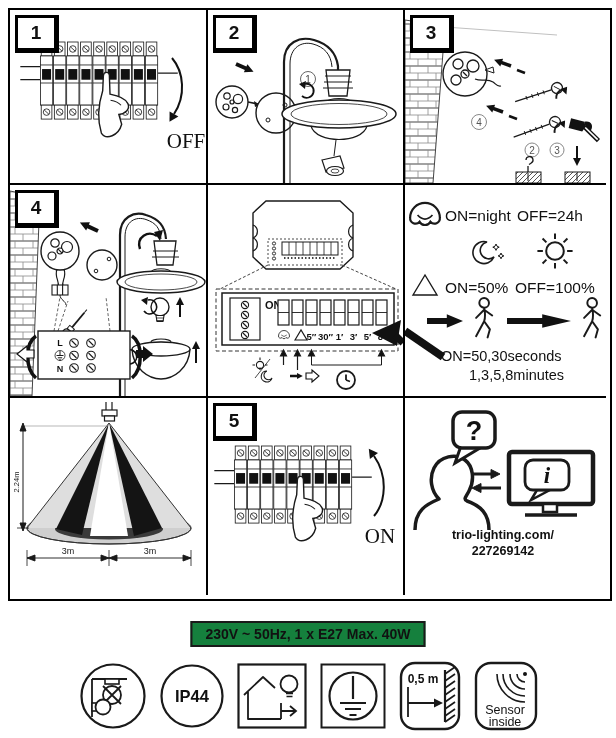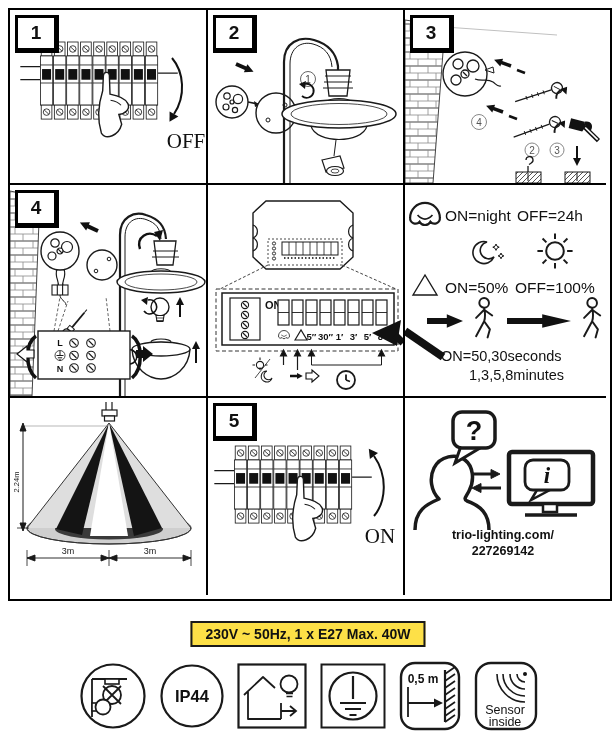--- a/index.html
+++ b/index.html
@@ -12,21 +12,21 @@
   .cell{position:relative;border-right:2px solid #000;border-bottom:2px solid #000;box-sizing:border-box;background:#fff;}
   .cell.lc{border-right:none}
   .cell.lr{border-bottom:none}
   svg.panel{position:absolute;left:0;top:0;width:100%;height:100%;display:block}
   .stepnum{position:absolute;top:5px;left:5px;width:36px;height:30px;background:#fff;
            border:3px solid #000;border-right-width:5px;border-bottom-width:5px;
            display:flex;align-items:center;justify-content:center;
            font:bold 19px "Liberation Sans",sans-serif;z-index:3;}
   .specbox{position:absolute;top:621px;left:50%;transform:translateX(-50%);
            border:2px solid #1a1a1a;padding:3px 13px;font-weight:bold;font-size:14px;
-           white-space:nowrap;background:#fde047;text-align:center;}
+           white-space:nowrap;background:#15803d;text-align:center;}
   .iconrow{position:absolute;top:661px;left:0;width:616px;display:flex;
            justify-content:center;align-items:center;gap:13px;}
   .iconrow svg{display:block}
   text{font-family:"Liberation Sans",sans-serif}
   .serif{font-family:"Liberation Serif",serif}
 </style>
 </head>
 <body>
 
 <svg width="0" height="0" style="position:absolute" aria-hidden="true">

